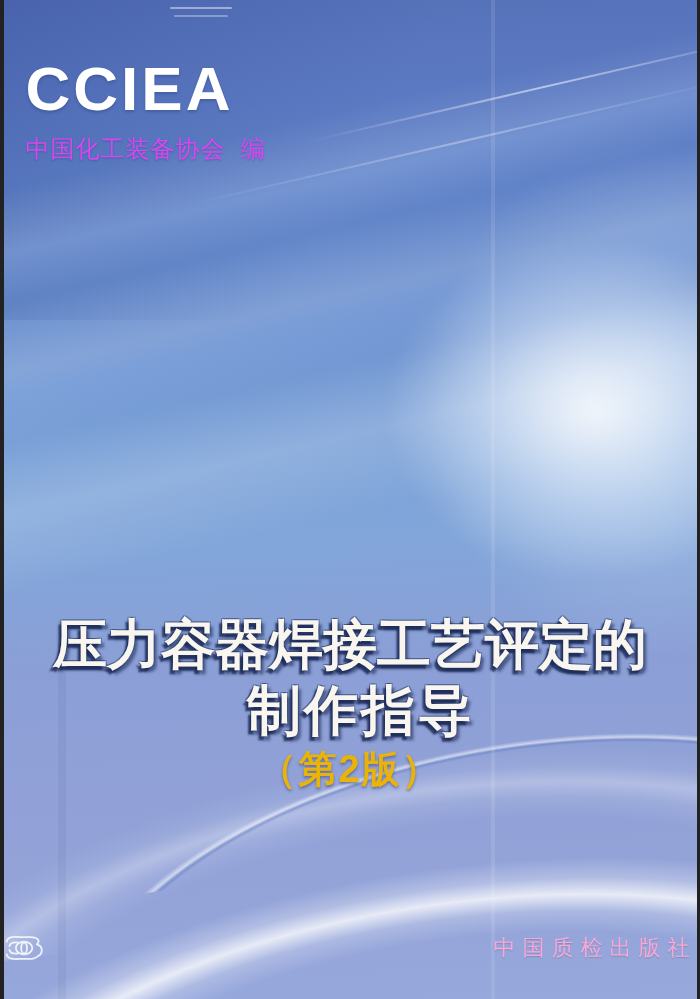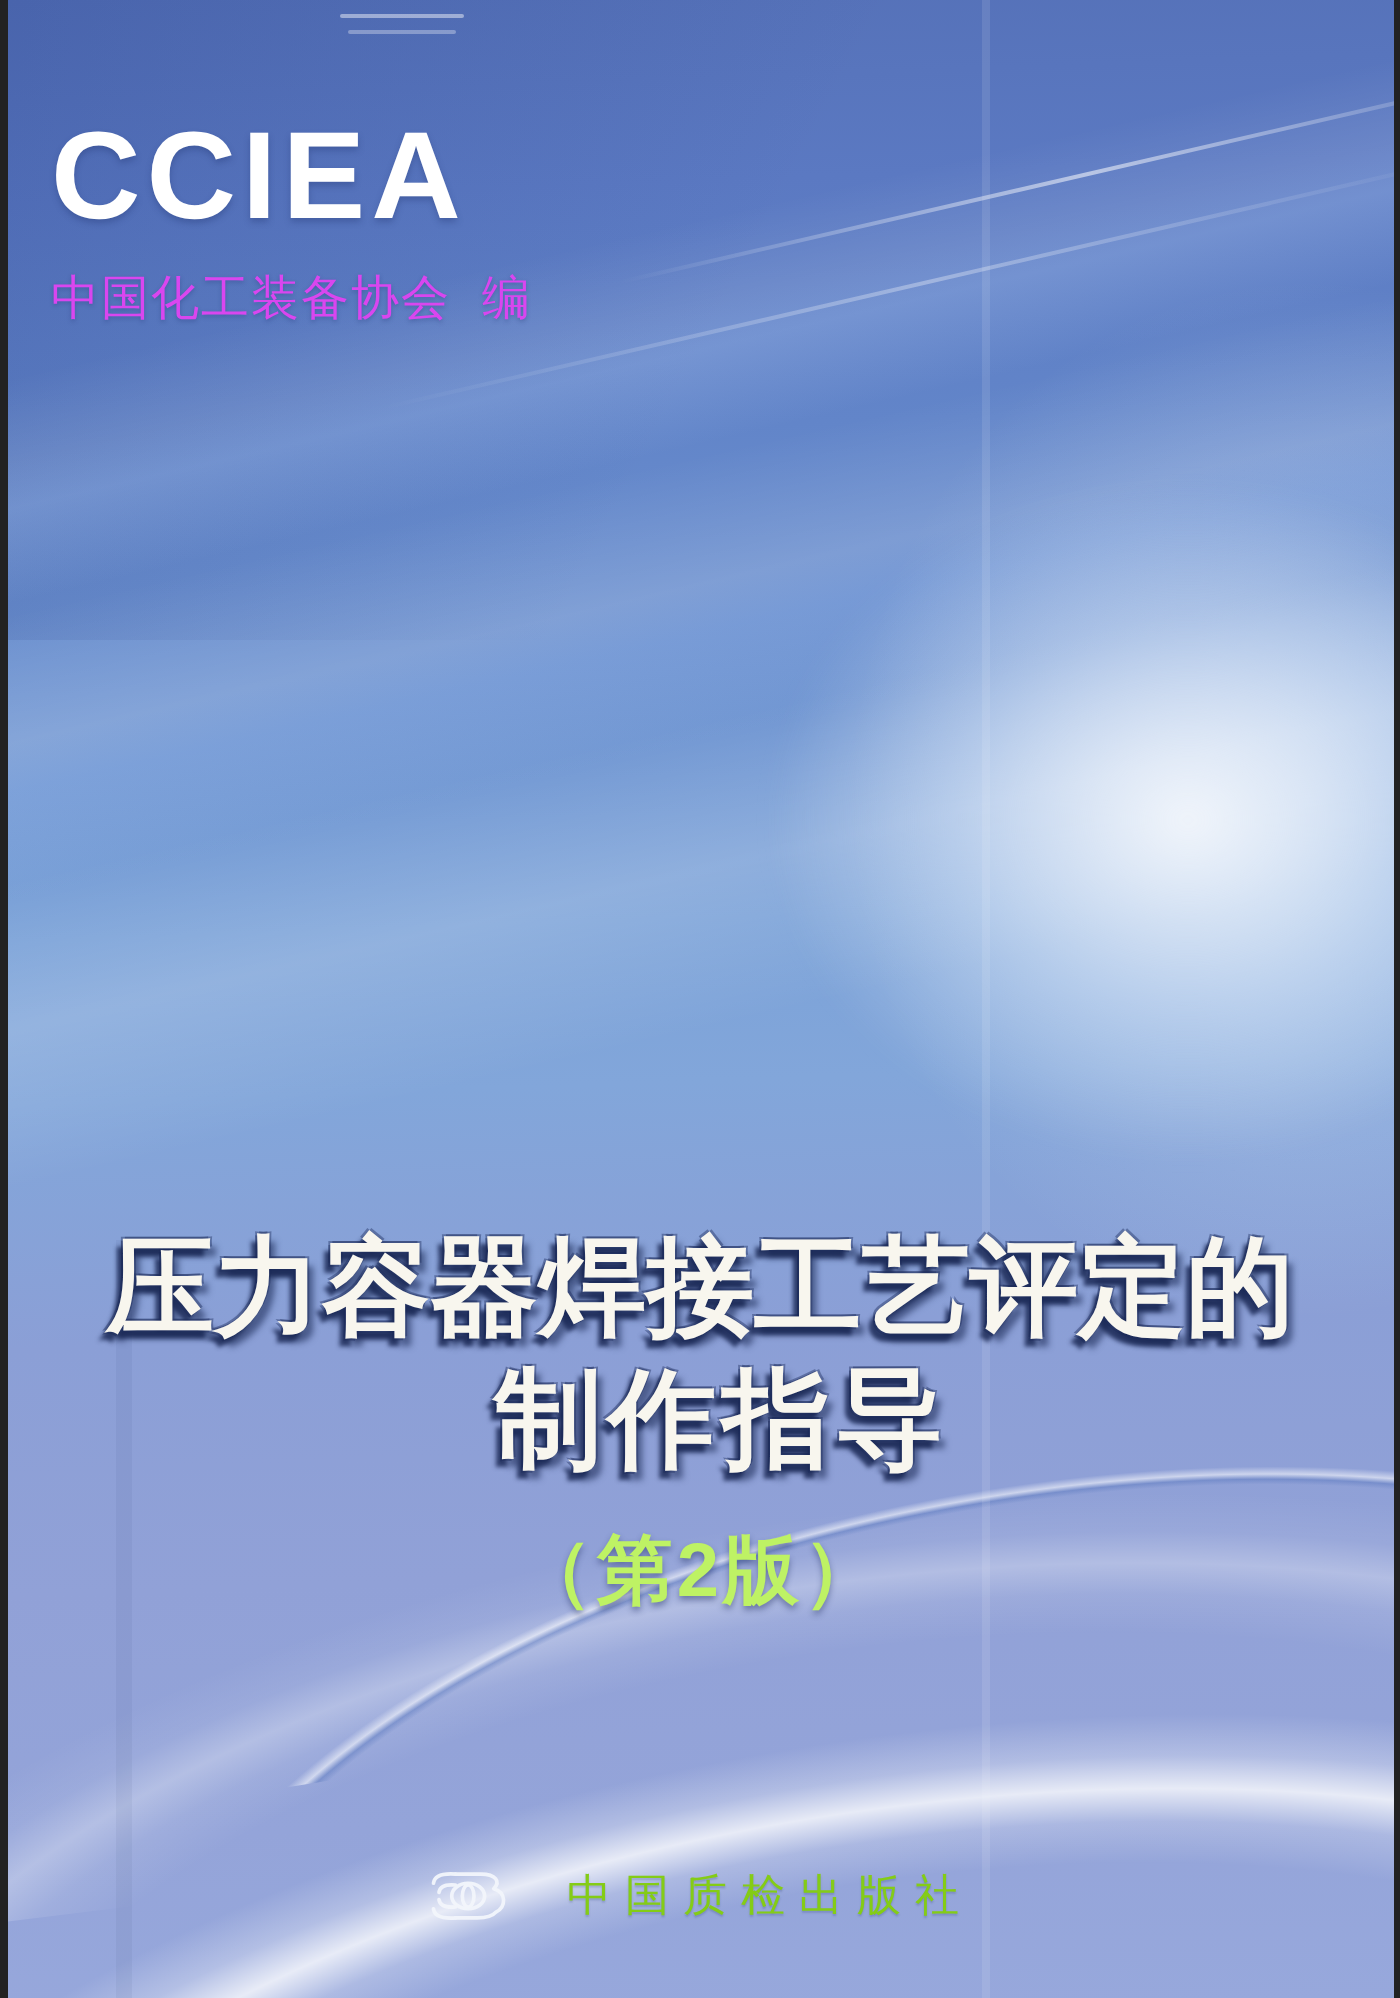--- a/index.html
+++ b/index.html
@@ -48,23 +48,23 @@
     color:#d946ef;text-shadow:0 1px 2px rgba(35,55,115,0.35);}
   .title-block{position:absolute;left:0;right:0;top:612px;text-align:center;color:#f8f6ee;}
   .title-line{font-size:54px;font-weight:900;line-height:1.22;white-space:nowrap;
     text-shadow:
       -1px -1px 0 rgba(25,40,88,0.40),
        1px -1px 0 rgba(25,40,88,0.40),
       -1px  1px 0 rgba(25,40,88,0.40),
       -3px  4px 2px rgba(20,34,78,0.80),
        3px  4px 3px rgba(20,34,78,0.55);}
   .title-line.l2{letter-spacing:3px;padding-left:22px;}
-  .edition{margin-top:16px;font-size:38px;font-weight:bold;color:#bef264;letter-spacing:2px;
+  .edition{font-size:38px;font-weight:bold;color:#eab308;letter-spacing:2px;
     text-shadow:0 2px 3px rgba(30,45,95,0.45);}
-  .publisher{position:absolute;left:0;right:0;bottom:36px;display:flex;align-items:center;justify-content:center;gap:28px;color:#84cc16;}
+  .publisher{position:absolute;left:0;right:0;bottom:36px;display:flex;align-items:center;justify-content:space-between;gap:28px;color:#f9a8d4;}
   .publisher .logo{width:42px;height:30px;display:block;opacity:.95;}
   .publisher .name{font-size:22px;letter-spacing:7px;font-weight:500;
     text-shadow:0 1px 1px rgba(40,60,120,0.25);}
 </style>
 </head>
 <body>
 
 <div class="stage">
 
   <div class="bg-base"></div>

